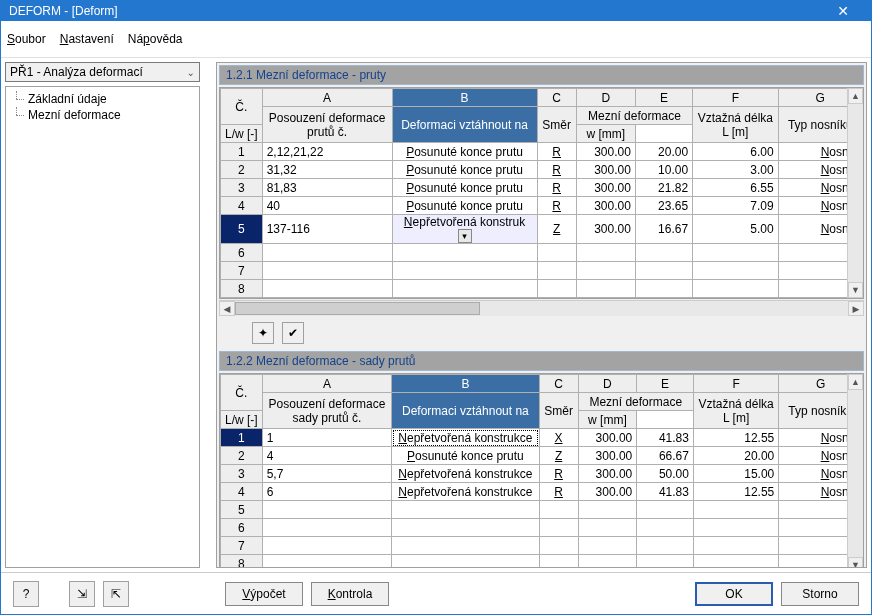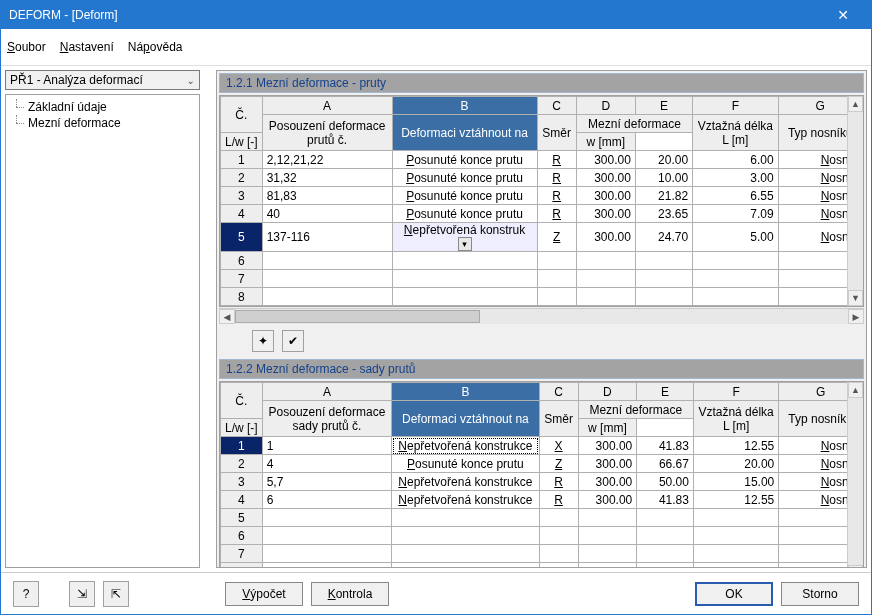--- a/index.html
+++ b/index.html
@@ -1,17 +1,17 @@
 <!DOCTYPE html>
 <html><head>
 <meta charset="utf-8">
 <style>
 * { box-sizing: border-box; margin: 0; padding: 0; font-family: "Segoe UI", Tahoma, sans-serif; font-size: 12px; }
 body { background: #fff; width: 872px; height: 615px; border: 1px solid #2477ce; display: flex; flex-direction: column; }
-.titlebar { background: #2477ce; color: #fff; height: 28px; display: flex; align-items: center; padding: 0 8px; }
+.titlebar { background: #2477ce; color: #fff; height: 20px; display: flex; align-items: center; padding: 0 8px; }
 .titlebar .spacer { flex: 1; }
 .titlebar .close { width: 40px; text-align: center; font-size: 14px; cursor: pointer; }
 .menubar { height: 37px; display: flex; align-items: center; padding: 0 6px; gap: 14px; border-bottom: 1px solid #e0e0e0; }
 .menubar span { cursor: pointer; }
 .menubar span u { text-decoration: underline; }
 .content { flex: 1; display: flex; gap: 16px; padding: 4px; overflow: hidden; }
 .sidebar { width: 195px; display: flex; flex-direction: column; }
 .combo { border: 1px solid #7a7a7a; height: 20px; display: flex; align-items: center; padding: 0 4px; justify-content: space-between; cursor: pointer; margin-bottom: 4px; background:#f0f0f0; }
 .combo .chev { font-size:10px; color:#555; }
 .tree { border: 1px solid #a0a0a0; flex: 1; padding: 4px 0; overflow: auto; background:#fff; }
@@ -166,21 +166,21 @@
                 <td class="c-left">137-116</td>
                 <td class="dd-cell">
                   <div class="dd-inner">
                     <span><span class="u">N</span>epřetvořená konstruk</span>
                     <span class="dd-btn">▾</span>
                   </div>
                   <div class="dropdown"></div>
                 </td>
                 <td class="c-center"><span class="u">Z</span></td>
                 <td class="c-right">300.00</td>
-                <td class="c-right">24.70</td>
+                <td class="c-right">16.67</td>
                 <td class="c-right">5.00</td>
                 <td class="c-right"><span class="u">N</span>osník</td>
               </tr>
               <tr>
                 <td class="rowhdr">6</td>
                 <td class="c-left"></td>
                 <td></td>
                 <td class="c-center"></td>
                 <td class="c-right"></td>
                 <td class="c-right"></td>

